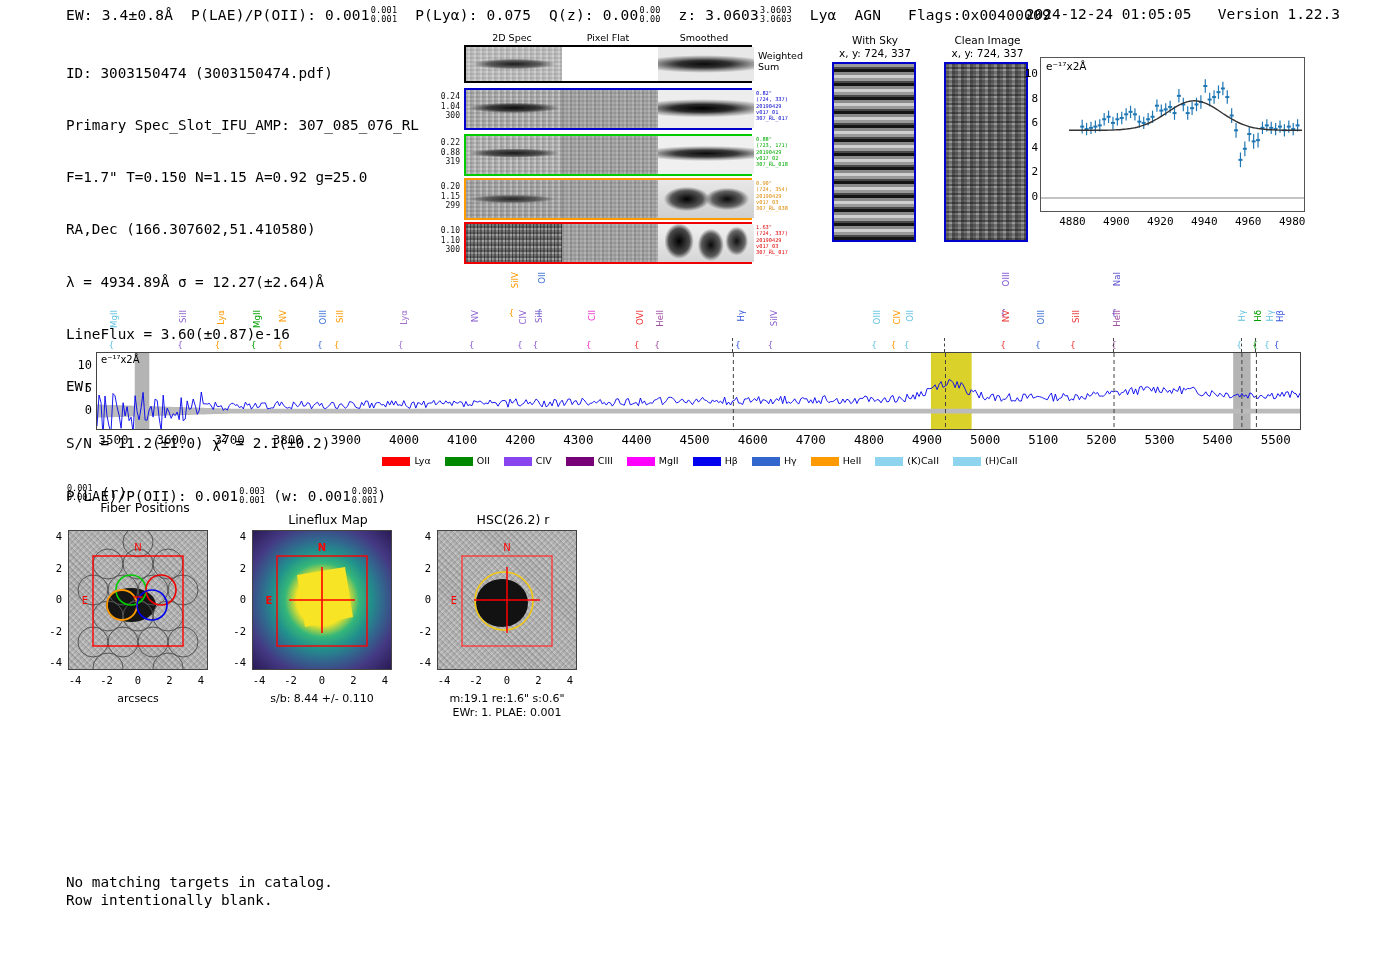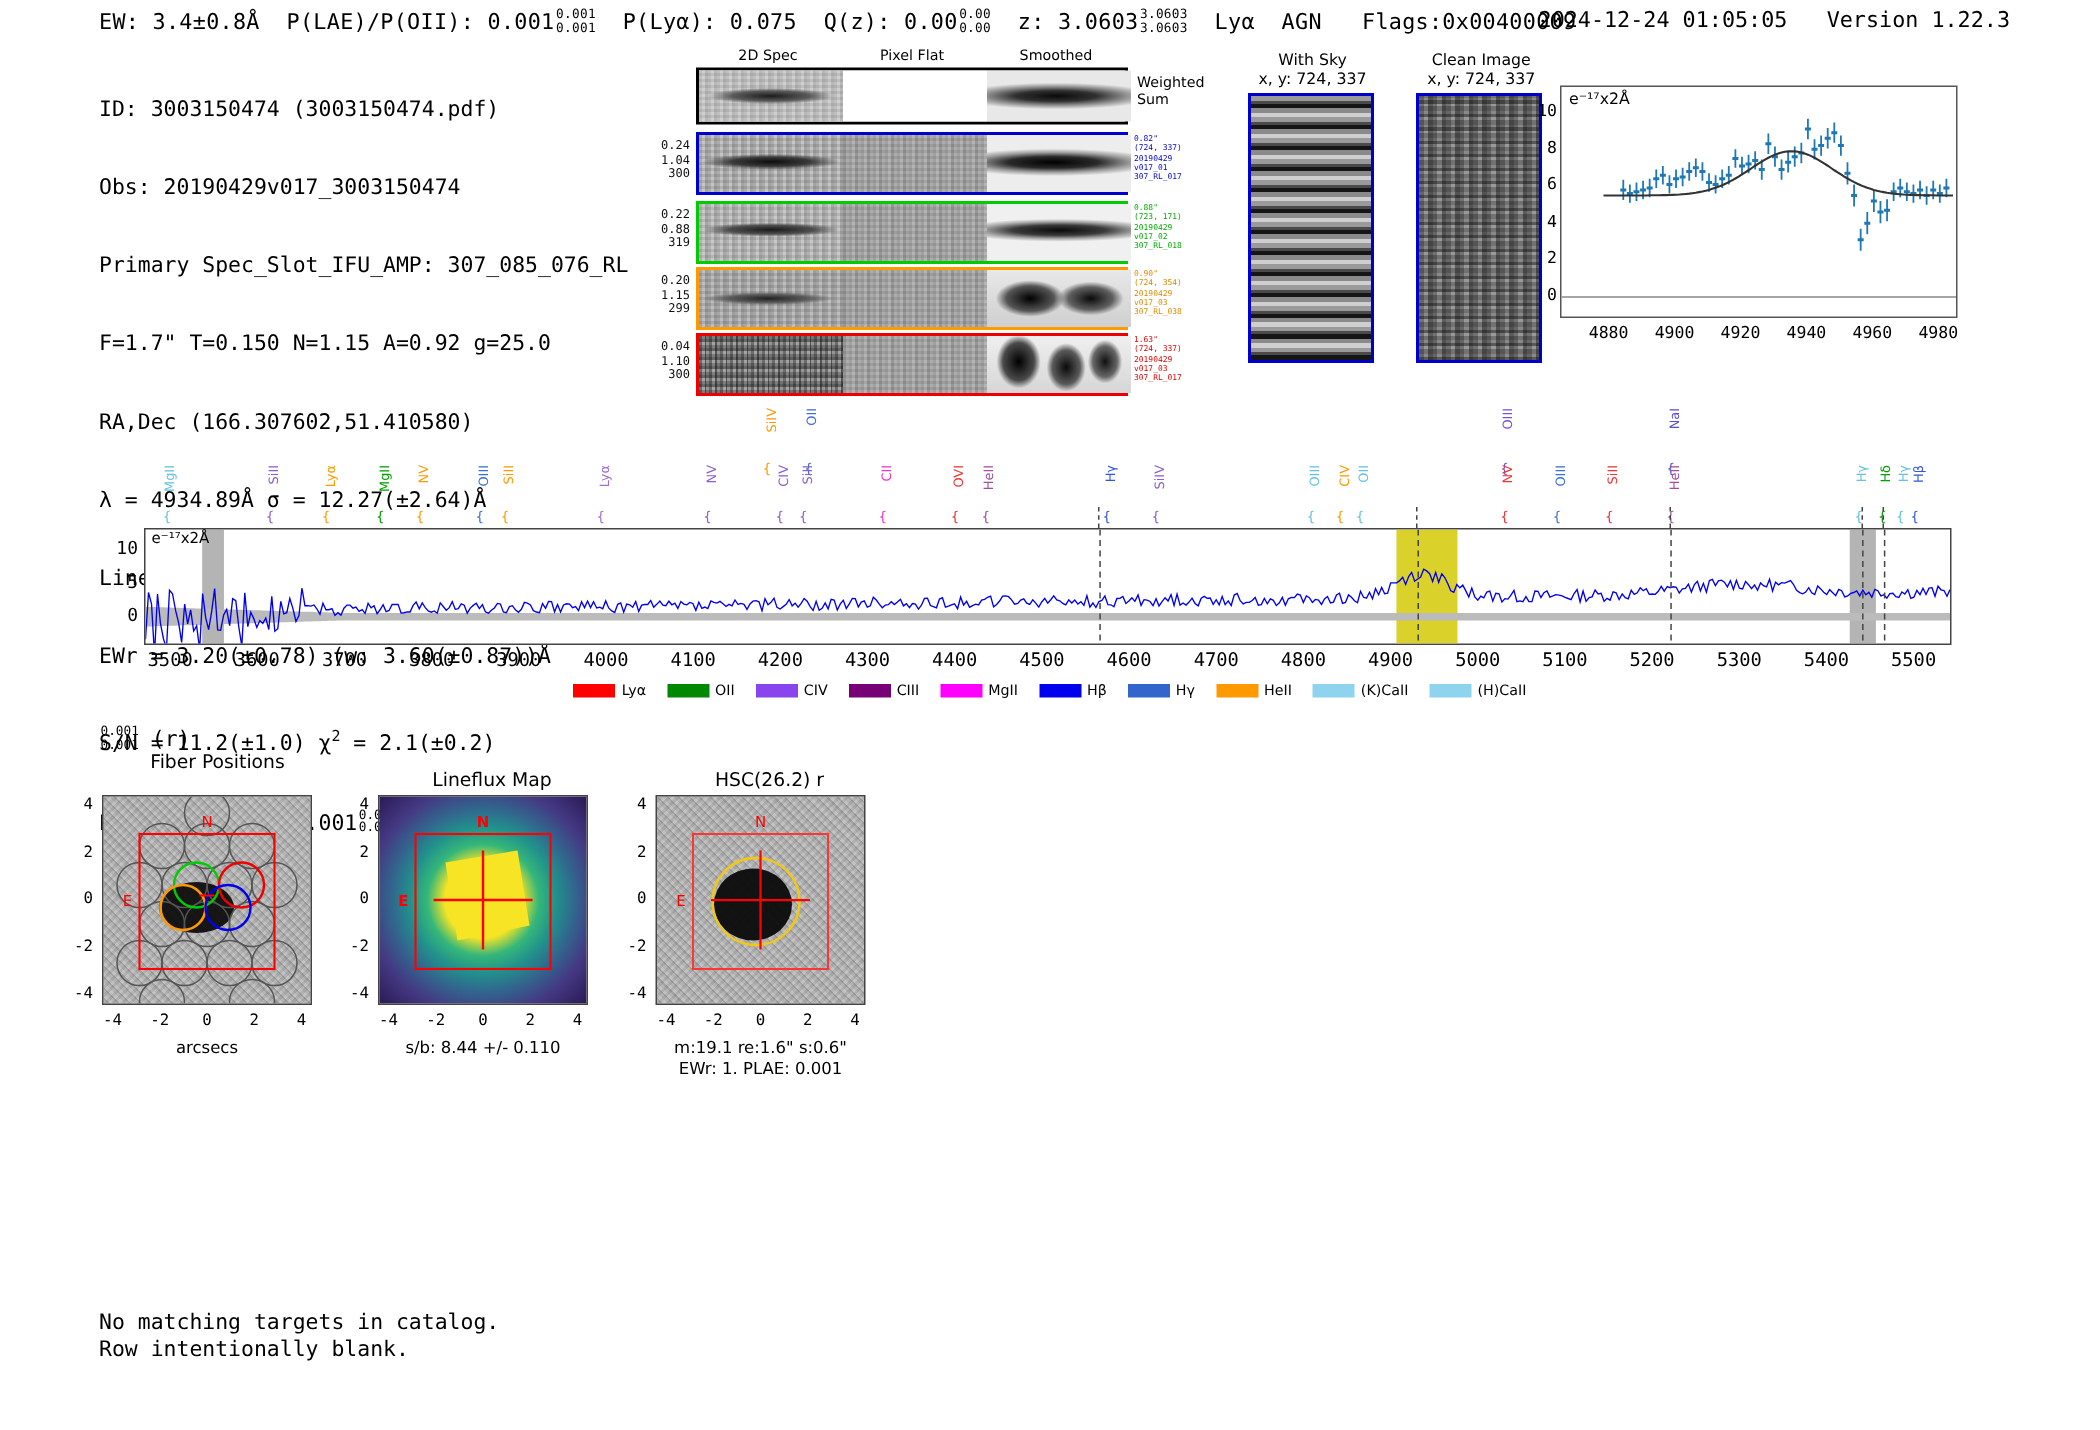--- a/index.html
+++ b/index.html
@@ -93,21 +93,20 @@
   <span>AGN</span>&nbsp;&nbsp;
   <span>Flags:0x00400009</span>
 </div>
 <div class="abs mono" id="hdr-right">
   <span>2024-12-24 01:05:05</span>&nbsp;&nbsp;
   <span>Version 1.22.3</span>
 </div>
 
 <div class="abs mono" id="info">
   <div>ID: 3003150474 (3003150474.pdf)</div>
-  <div>Obs: 20190429v017_3003150474</div>
   <div>Primary Spec_Slot_IFU_AMP: 307_085_076_RL</div>
   <div>F=1.7"  T=0.150  N=1.15  A=0.92  g=25.0</div>
   <div>RA,Dec (166.307602,51.410580)</div>
   <div>λ = 4934.89Å  σ = 12.27(±2.64)Å</div>
   <div>LineFlux = 3.60(±0.87)e-16</div>
   <div>EWr = 3.20(±0.78) (w: 3.60(±0.87))Å</div>
   <div><span>S/N = 11.2(±1.0)   χ</span><sup style="font-size:10px">2</sup><span> = 2.1(±0.2)</span></div>
   <div><span>P(LAE)/P(OII): 0.001</span><sub class="sup2"><i>0.003</i><i>0.001</i></sub><span> (w: 0.001</span><sub class="sup2"><i>0.003</i><i>0.001</i></sub><span>)</span></div>
 </div>
 
@@ -194,21 +193,21 @@
   </div>
   <div class="rowlabelR" style="top:148px;color:#dd8800;">
     <div>0.90"</div>
     <div>(724, 354)</div>
     <div>20190429</div>
     <div>v017_03</div>
     <div>307_RL_038</div>
   </div>
 
   <div class="rowlabelL" style="top:194px;">
-    <div>0.04</div>
+    <div>0.10</div>
     <div>1.10</div>
     <div>300</div>
   </div>
   <div class="specrow" style="top:190px;height:42px;border:2px solid #ee0000;">
     <div class="cell cellA" style="background:
         repeating-linear-gradient(90deg,#8a8a8a 0 2px,#d0d0d0 2px 4px,#6e6e6e 4px 5px,#bdbdbd 5px 7px),
         repeating-linear-gradient(0deg,#9a9a9a 0 2px,#c8c8c8 2px 4px,#7e7e7e 4px 6px);
         background-blend-mode:multiply;"></div>
     <div class="cell cellB noise-gray"></div>
     <div class="cell cellC" style="background:

